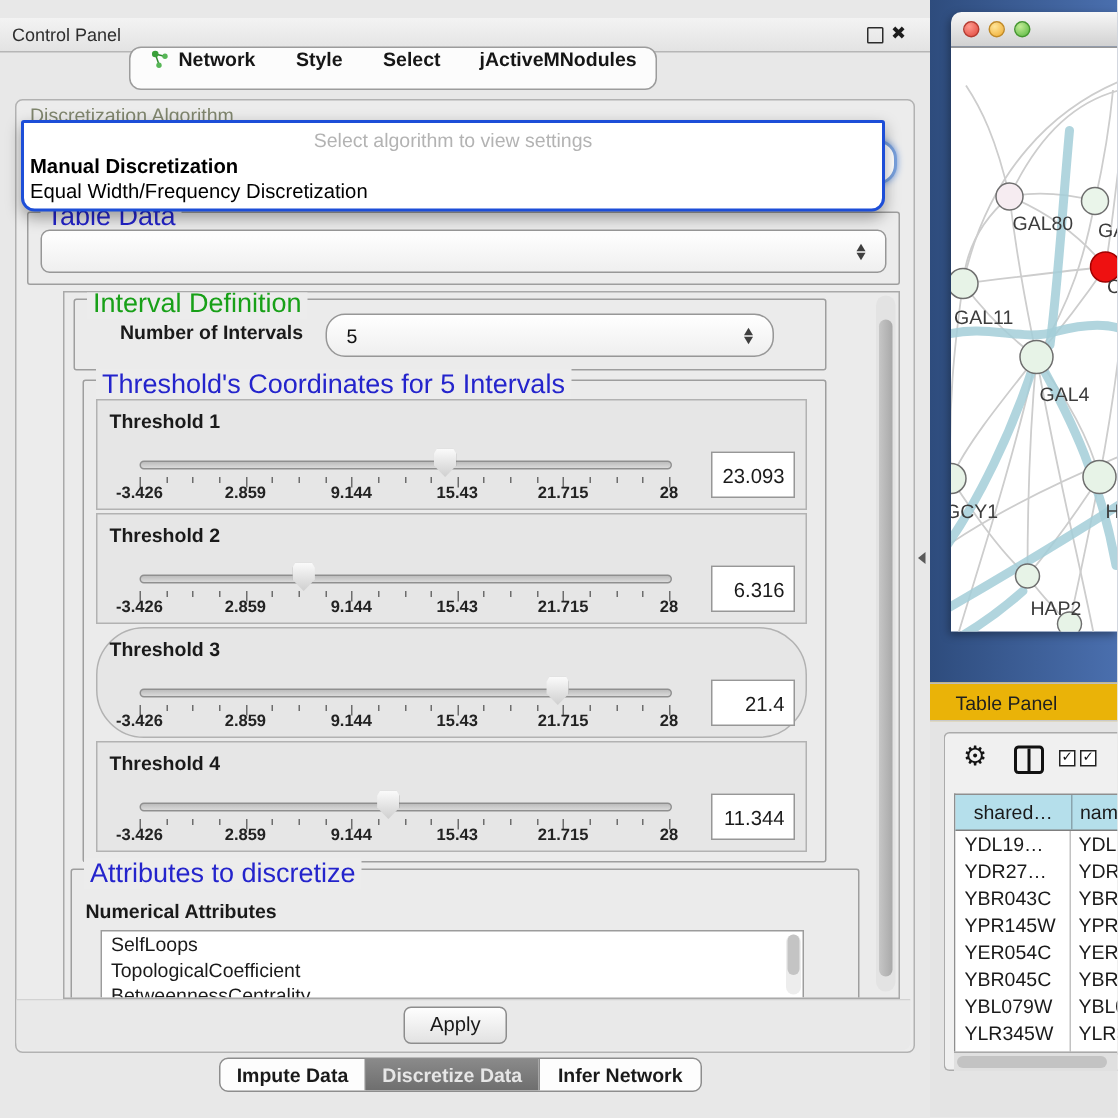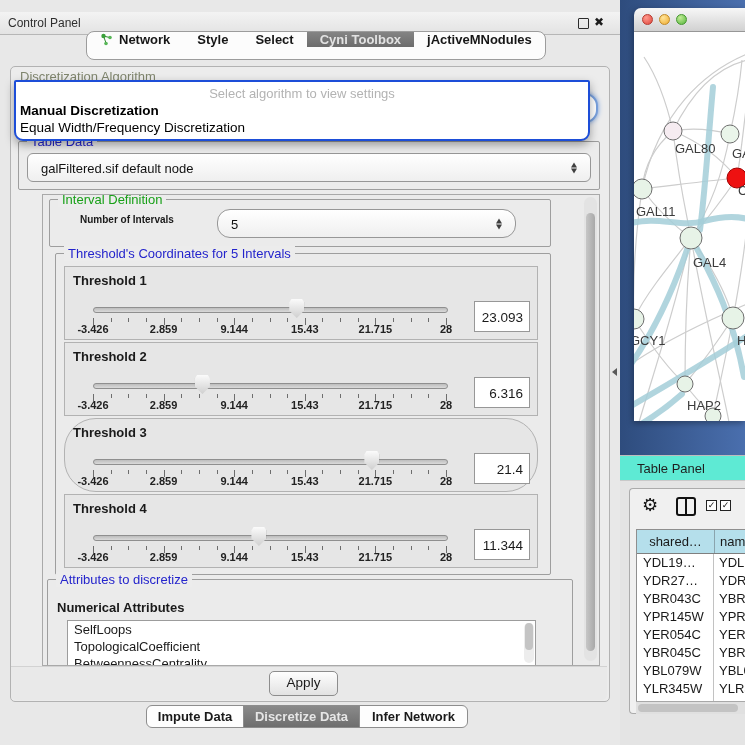--- a/index.html
+++ b/index.html
@@ -32,21 +32,21 @@
     border:2px solid #78a0dd;border-radius:13px;box-shadow:0 0 5px #6a96dd;z-index:2;}
   .popup{left:14px;top:80px;width:572px;height:57px;background:#ffffff;
     border:2px solid #1d4ed8;border-radius:2px 2px 9px 9px;
     box-shadow:0 4px 10px rgba(0,0,0,.35);z-index:5;}
   .popup .hint{position:absolute;left:0;top:4px;width:100%;text-align:center;
     color:#b3b3b3;font-size:13px;}
   .popup .opt1{position:absolute;left:4px;top:21px;font-size:13.5px;font-weight:bold;color:#000;}
   .popup .opt2{position:absolute;left:4px;top:38px;font-size:13.5px;color:#000;}
 
   .group{position:absolute;border:1px solid #9e9e9e;border-radius:2px;}
-  .legend{position:absolute;top:-8px;left:8px;background:#ececec;padding:0 4px;font-size:13px;}
+  .legend{position:absolute;top:-8px;left:8px;background:#ececec;padding:0 4px;font-size:18px;}
   .legend.blue{color:#2424cc;}
   .legend.green{color:#18a018;}
 
   
   .tabledata-group{left:18px;top:141px;width:580px;height:47px;}
   .combo{position:absolute;background:linear-gradient(#ffffff,#efefef);
     border:1px solid #979797;border-radius:6px;font-size:13px;color:#111;}
   .combo .cval{position:absolute;left:13px;top:50%;transform:translateY(-50%);white-space:nowrap;}
   .stepper{position:absolute;right:11px;top:50%;transform:translateY(-50%);width:9px;height:13px;}
   .stepper::before{content:"";position:absolute;top:1px;left:1px;
@@ -55,21 +55,21 @@
     border-left:3.5px solid transparent;border-right:3.5px solid transparent;border-top:5px solid #3f3f3f;}
 
   
   .viewport{left:42px;top:194px;width:556px;height:470px;background:#ebebeb;
     border:1px solid #a9a9a9;overflow:hidden;}
   .vscroll{position:absolute;right:2px;top:2px;width:13px;height:464px;background:#e3e3e3;border-radius:7px;}
   .vscroll .thumb{position:absolute;left:2px;top:16px;width:9px;height:438px;border-radius:5px;
     background:linear-gradient(90deg,#c6c6c6,#a9a9a9);}
 
   .interval-group{left:6px;top:4px;width:500px;height:46px;}
-  .interval-label{position:absolute;left:30px;top:14px;font-size:10px;font-weight:bold;}
+  .interval-label{position:absolute;left:30px;top:14px;font-size:13px;font-weight:bold;}
   .interval-combo{left:167px;top:9px;width:297px;height:27px;border-radius:13px;}
 
   .th-group{left:12px;top:58px;width:494px;height:320px;}
   .th-block{position:absolute;left:8px;width:472px;height:72px;background:#e6e6e6;border:1px solid #b2b2b2;}
   .th-title{position:absolute;left:8px;top:6px;font-size:13px;font-weight:bold;}
   .th-track{position:absolute;left:28px;top:40px;width:353px;height:4px;border:1px solid #8f8f8f;
     border-radius:3px;background:linear-gradient(#bdbdbd,#dadada);}
   .th-thumb{position:absolute;top:32px;width:15px;height:19px;
     background:linear-gradient(#fbfbfb,#cfcfcf);
     clip-path:polygon(0% 18%,14% 0%,86% 0%,100% 18%,100% 60%,50% 100%,0% 60%);
@@ -108,21 +108,21 @@
     box-shadow:-1px 2px 6px rgba(0,0,0,.35);}
   .netwin-titlebar{position:relative;height:23px;background:linear-gradient(#f7f7f7,#d1d1d1);
     border-bottom:1px solid #979797;}
   .tl{position:absolute;top:6px;width:11px;height:11px;border-radius:50%;}
   .tl.red{left:8px;background:radial-gradient(circle at 35% 30%,#ff9a8e,#e0463c);border:1px solid #b53b31;box-sizing:border-box;}
   .tl.yellow{left:25px;background:radial-gradient(circle at 35% 30%,#ffe59a,#efab2f);border:1px solid #c08a28;box-sizing:border-box;}
   .tl.green{left:42px;background:radial-gradient(circle at 35% 30%,#c2ec96,#56b63e);border:1px solid #459630;box-sizing:border-box;}
   .netcanvas{position:relative;height:390px;background:#ffffff;}
   .netcanvas svg{display:block;}
 
-  .tp-header{left:620px;top:455px;width:125px;height:26px;background:#5eead4;
+  .tp-header{left:620px;top:455px;width:125px;height:26px;background:#eab308;
     border-top:1px solid #bdbdbd;border-bottom:1px solid #c9c9c9;box-sizing:border-box;}
   .tp-header .t{position:absolute;left:17px;top:5px;font-size:13px;color:#1f1f1f;}
   .tp-body{left:620px;top:481px;width:125px;height:264px;background:#e4e4e4;}
   .tp-panel{position:absolute;left:9px;top:7px;width:116px;height:224px;background:#f0f0f0;
     border:1px solid #ababab;border-right:none;border-radius:4px 0 0 4px;}
   .gear{position:absolute;left:12px;top:6px;font-size:18px;color:#141414;
     font-family:"DejaVu Sans",sans-serif;line-height:20px;}
   .colicon{position:absolute;left:46px;top:8px;width:16px;height:15px;border:2px solid #111;border-radius:3px;}
   .colicon::after{content:"";position:absolute;left:6.5px;top:0;width:2px;height:15px;background:#111;}
   .cbicon{position:absolute;top:11px;width:9px;height:9px;border:1.5px solid #222;background:#fff;
@@ -164,23 +164,20 @@
       <span>Network</span>
     </div>
     <div class="tabsep"></div>
     <div class="tab">
         <span>Style</span>
       </div>
     <div class="tabsep"></div>
     <div class="tab">
         <span>Select</span>
       </div>
-    <div class="tab active">
-        <span>Cyni Toolbox</span>
-      </div>
     <div class="tab">
         <span>jActiveMNodules</span>
       </div>
   </div>
 
   <div class="abs outer-panel"></div>
 
   <div class="abs algo-title">Discretization Algorithm</div>
   <div class="abs hidden-combo">
     <span class="stepper"></span>
@@ -188,21 +185,20 @@
 
   <div class="abs popup">
     <div class="hint">Select algorithm to view settings</div>
     <div class="opt1">Manual Discretization</div>
     <div class="opt2">Equal Width/Frequency Discretization</div>
   </div>
 
   <div class="group tabledata-group">
     <span class="legend blue">Table Data</span>
     <div class="combo" style="left:8px;top:11px;right:8px;height:27px;">
-      <span class="cval">galFiltered.sif default node</span>
       <span class="stepper"></span>
     </div>
   </div>
 
   <div class="abs viewport">
 
     <div class="group interval-group">
       <span class="legend green">Interval Definition</span>
       <span class="interval-label">Number of Intervals</span>
       <div class="combo interval-combo">

